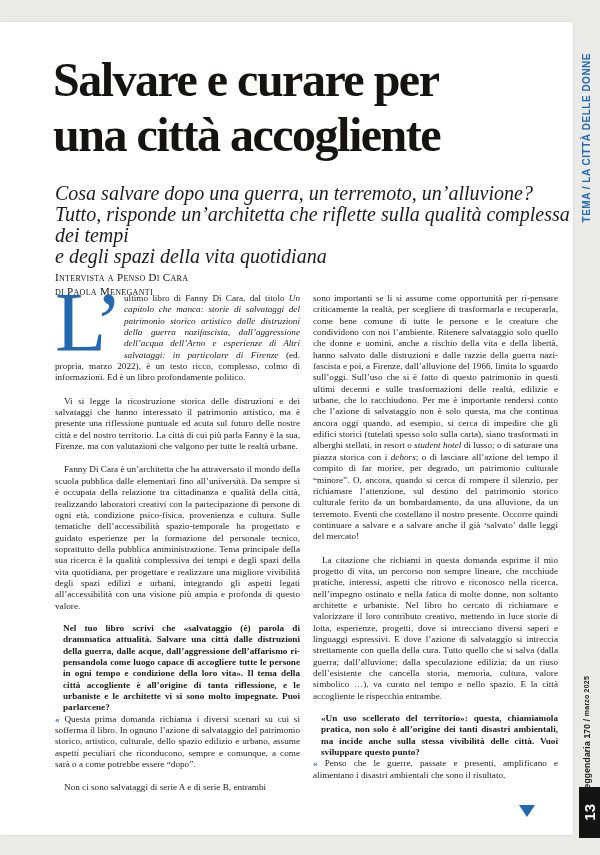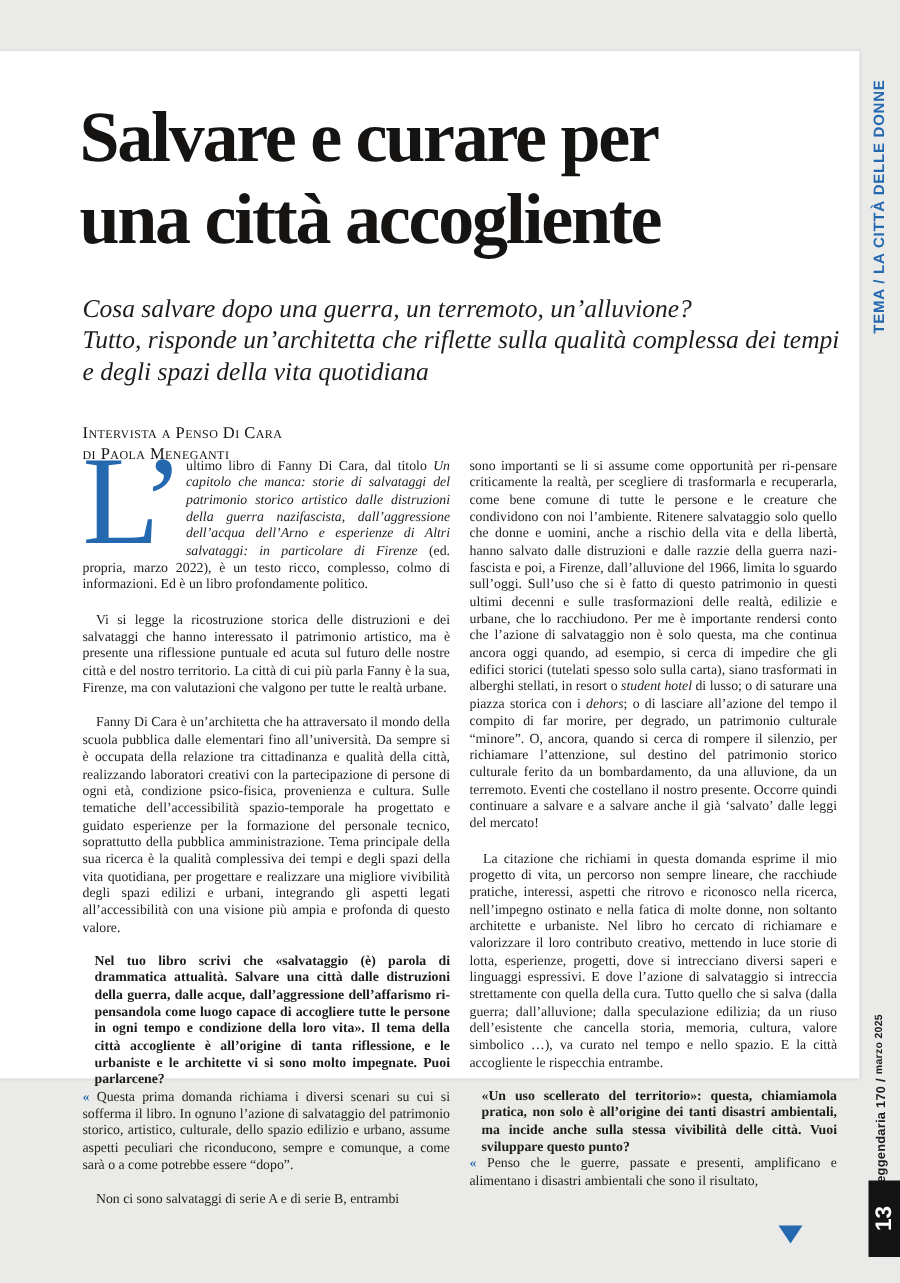--- a/index.html
+++ b/index.html
@@ -9,33 +9,33 @@
     --folio:#141414;
     --ink:#1d1c1a;
   }
   html,body{margin:0;padding:0;background:#fff;}
   .canvas{
     position:relative;width:600px;height:855px;overflow:hidden;
     background:var(--canvas);
     font-family:"Liberation Serif", serif;
   }
   .page{
-    position:absolute;left:0;top:34px;width:573px;height:685px;
+    position:absolute;left:0;top:22px;width:573px;height:813px;
     background:var(--page);
     box-shadow:0 0 2px rgba(0,0,0,.12);
   }
   .title{
     position:absolute;left:53px;top:30px;margin:0;
     font-size:48px;line-height:55px;font-weight:bold;
     letter-spacing:-1.5px;color:#151413;
   }
   .title .tline{display:block;}
   .subtitle{
     position:absolute;left:55px;top:161px;
-    font-style:italic;font-size:17px;line-height:21px;color:#1d1c1c;
+    font-style:italic;font-size:20px;line-height:21px;color:#1d1c1c;
   }
   .byline{
     position:absolute;left:55px;top:249px;
     font-variant:small-caps;font-size:11px;line-height:13.5px;
     letter-spacing:.3px;color:#121212;
   }
   .cols{
     position:absolute;left:55px;top:271px;width:503px;height:513px;
     display:flex;gap:13px;
   }

